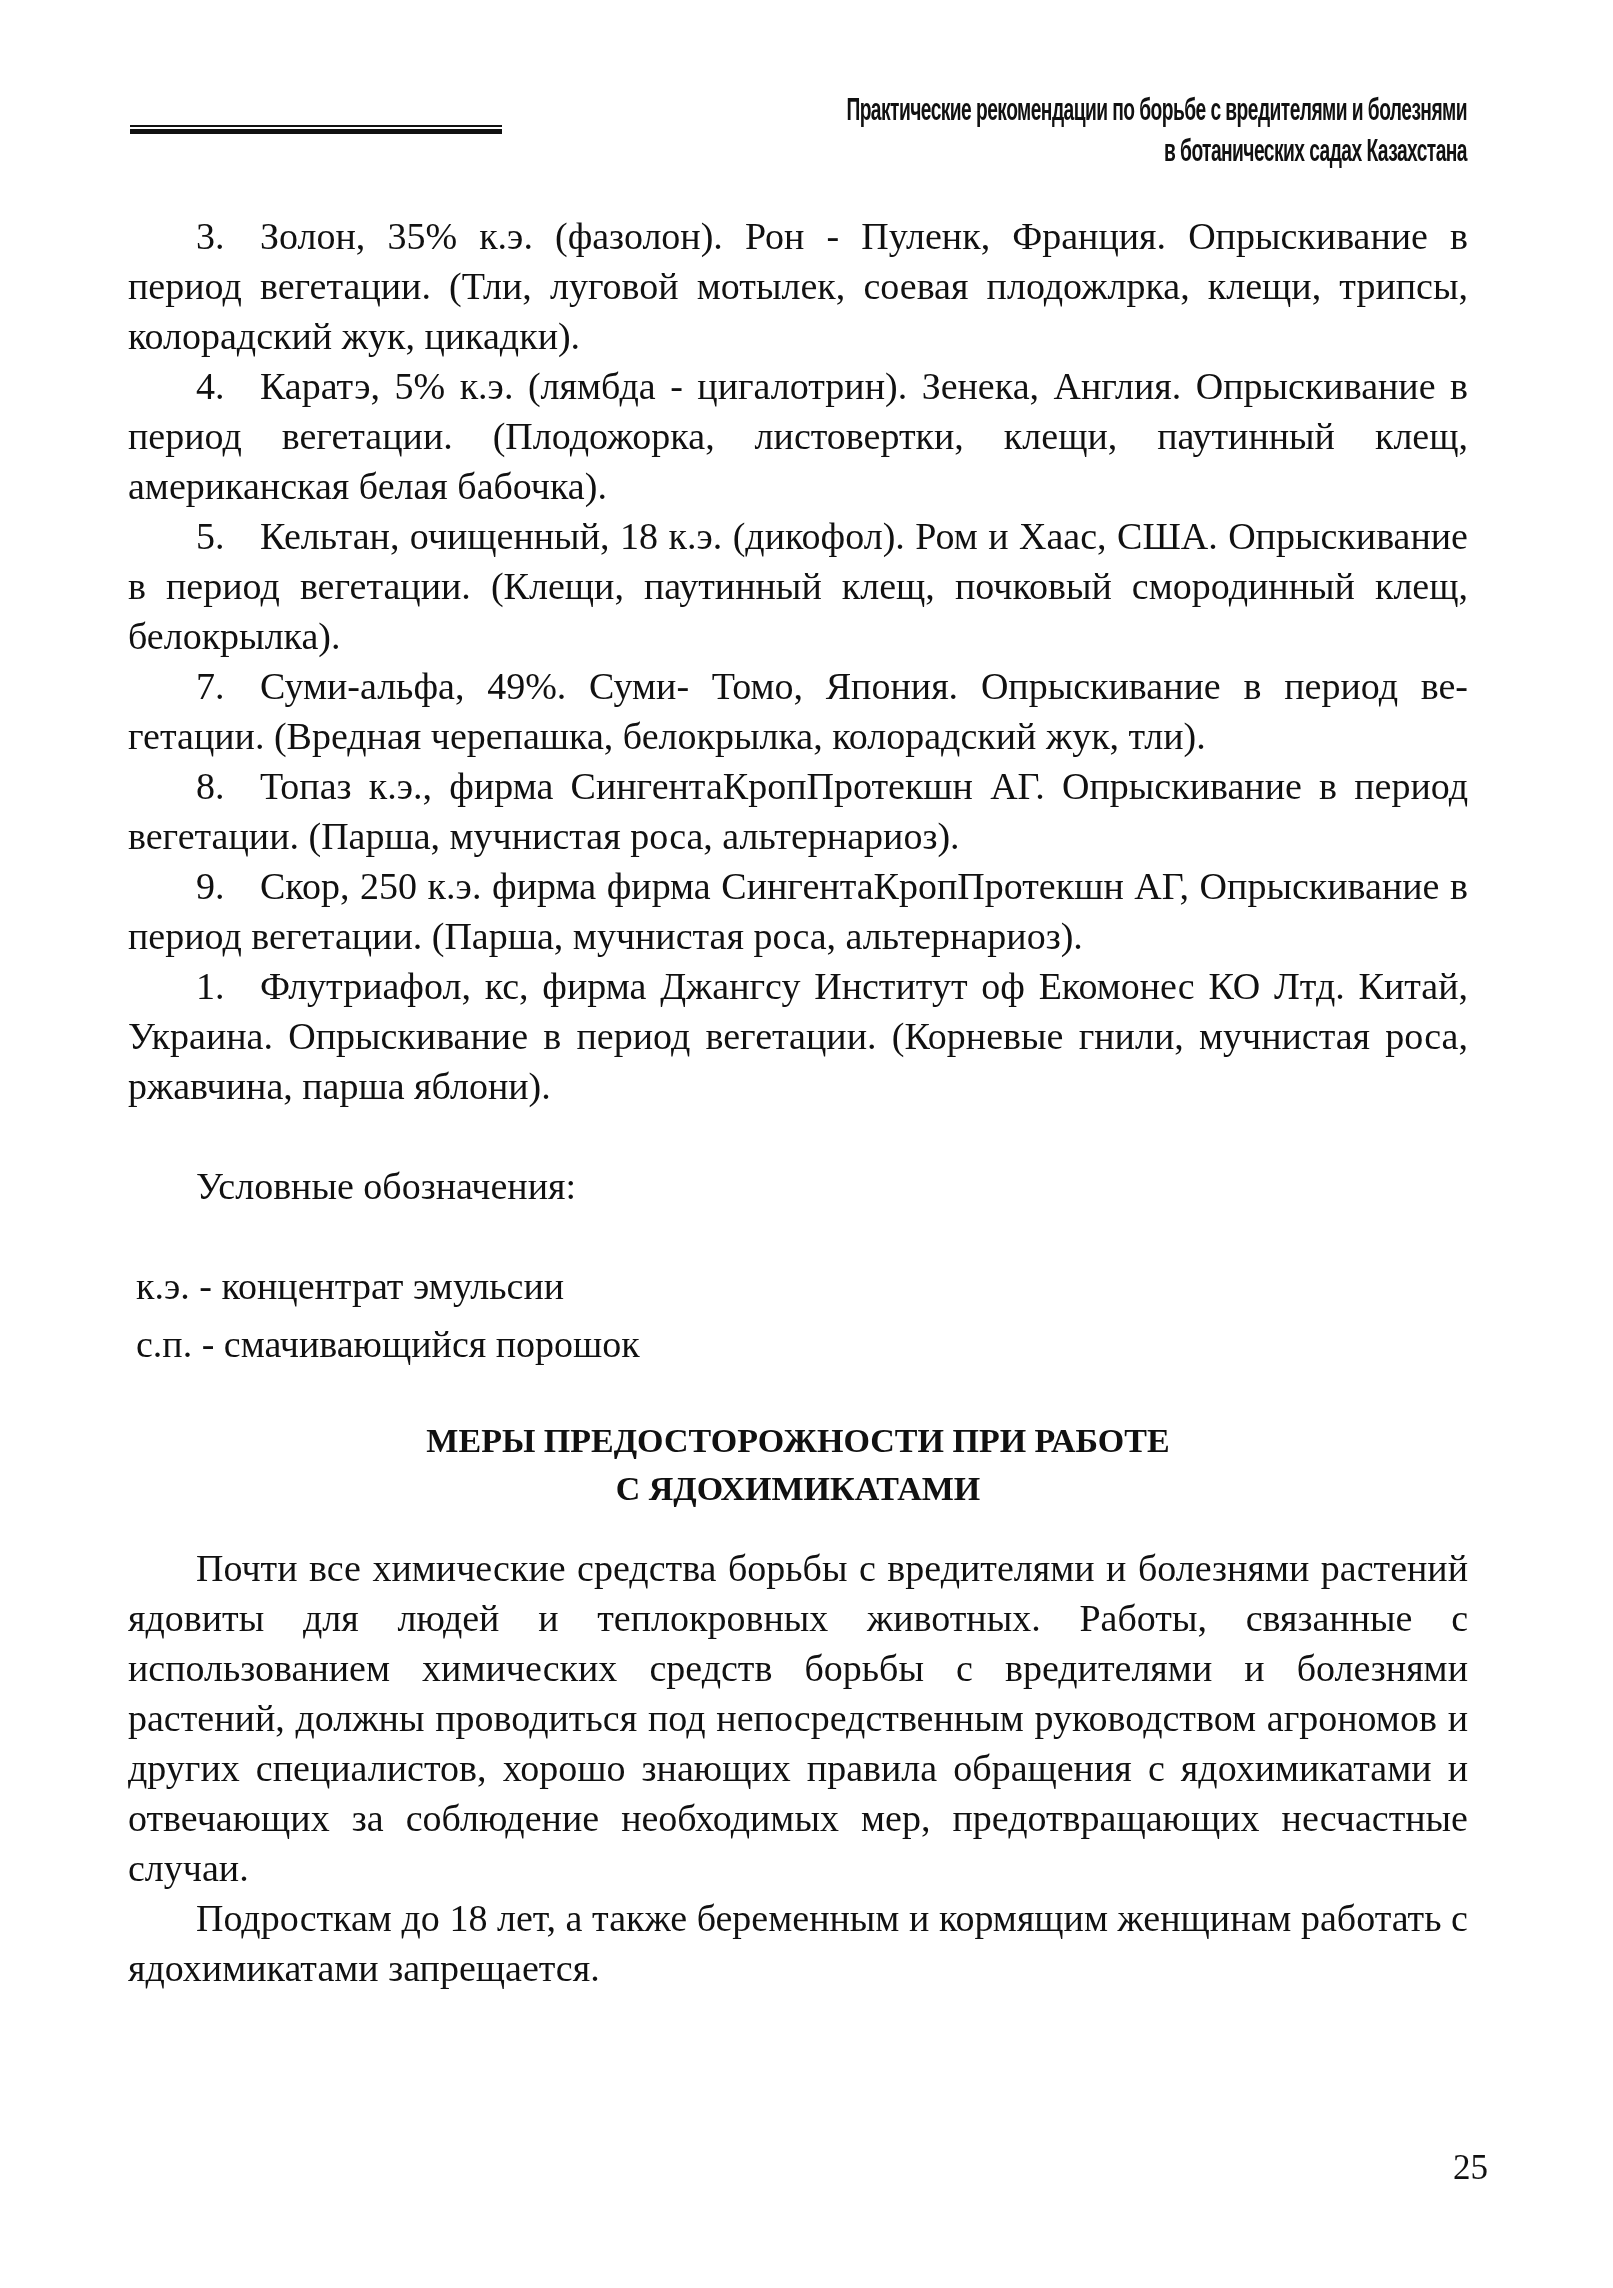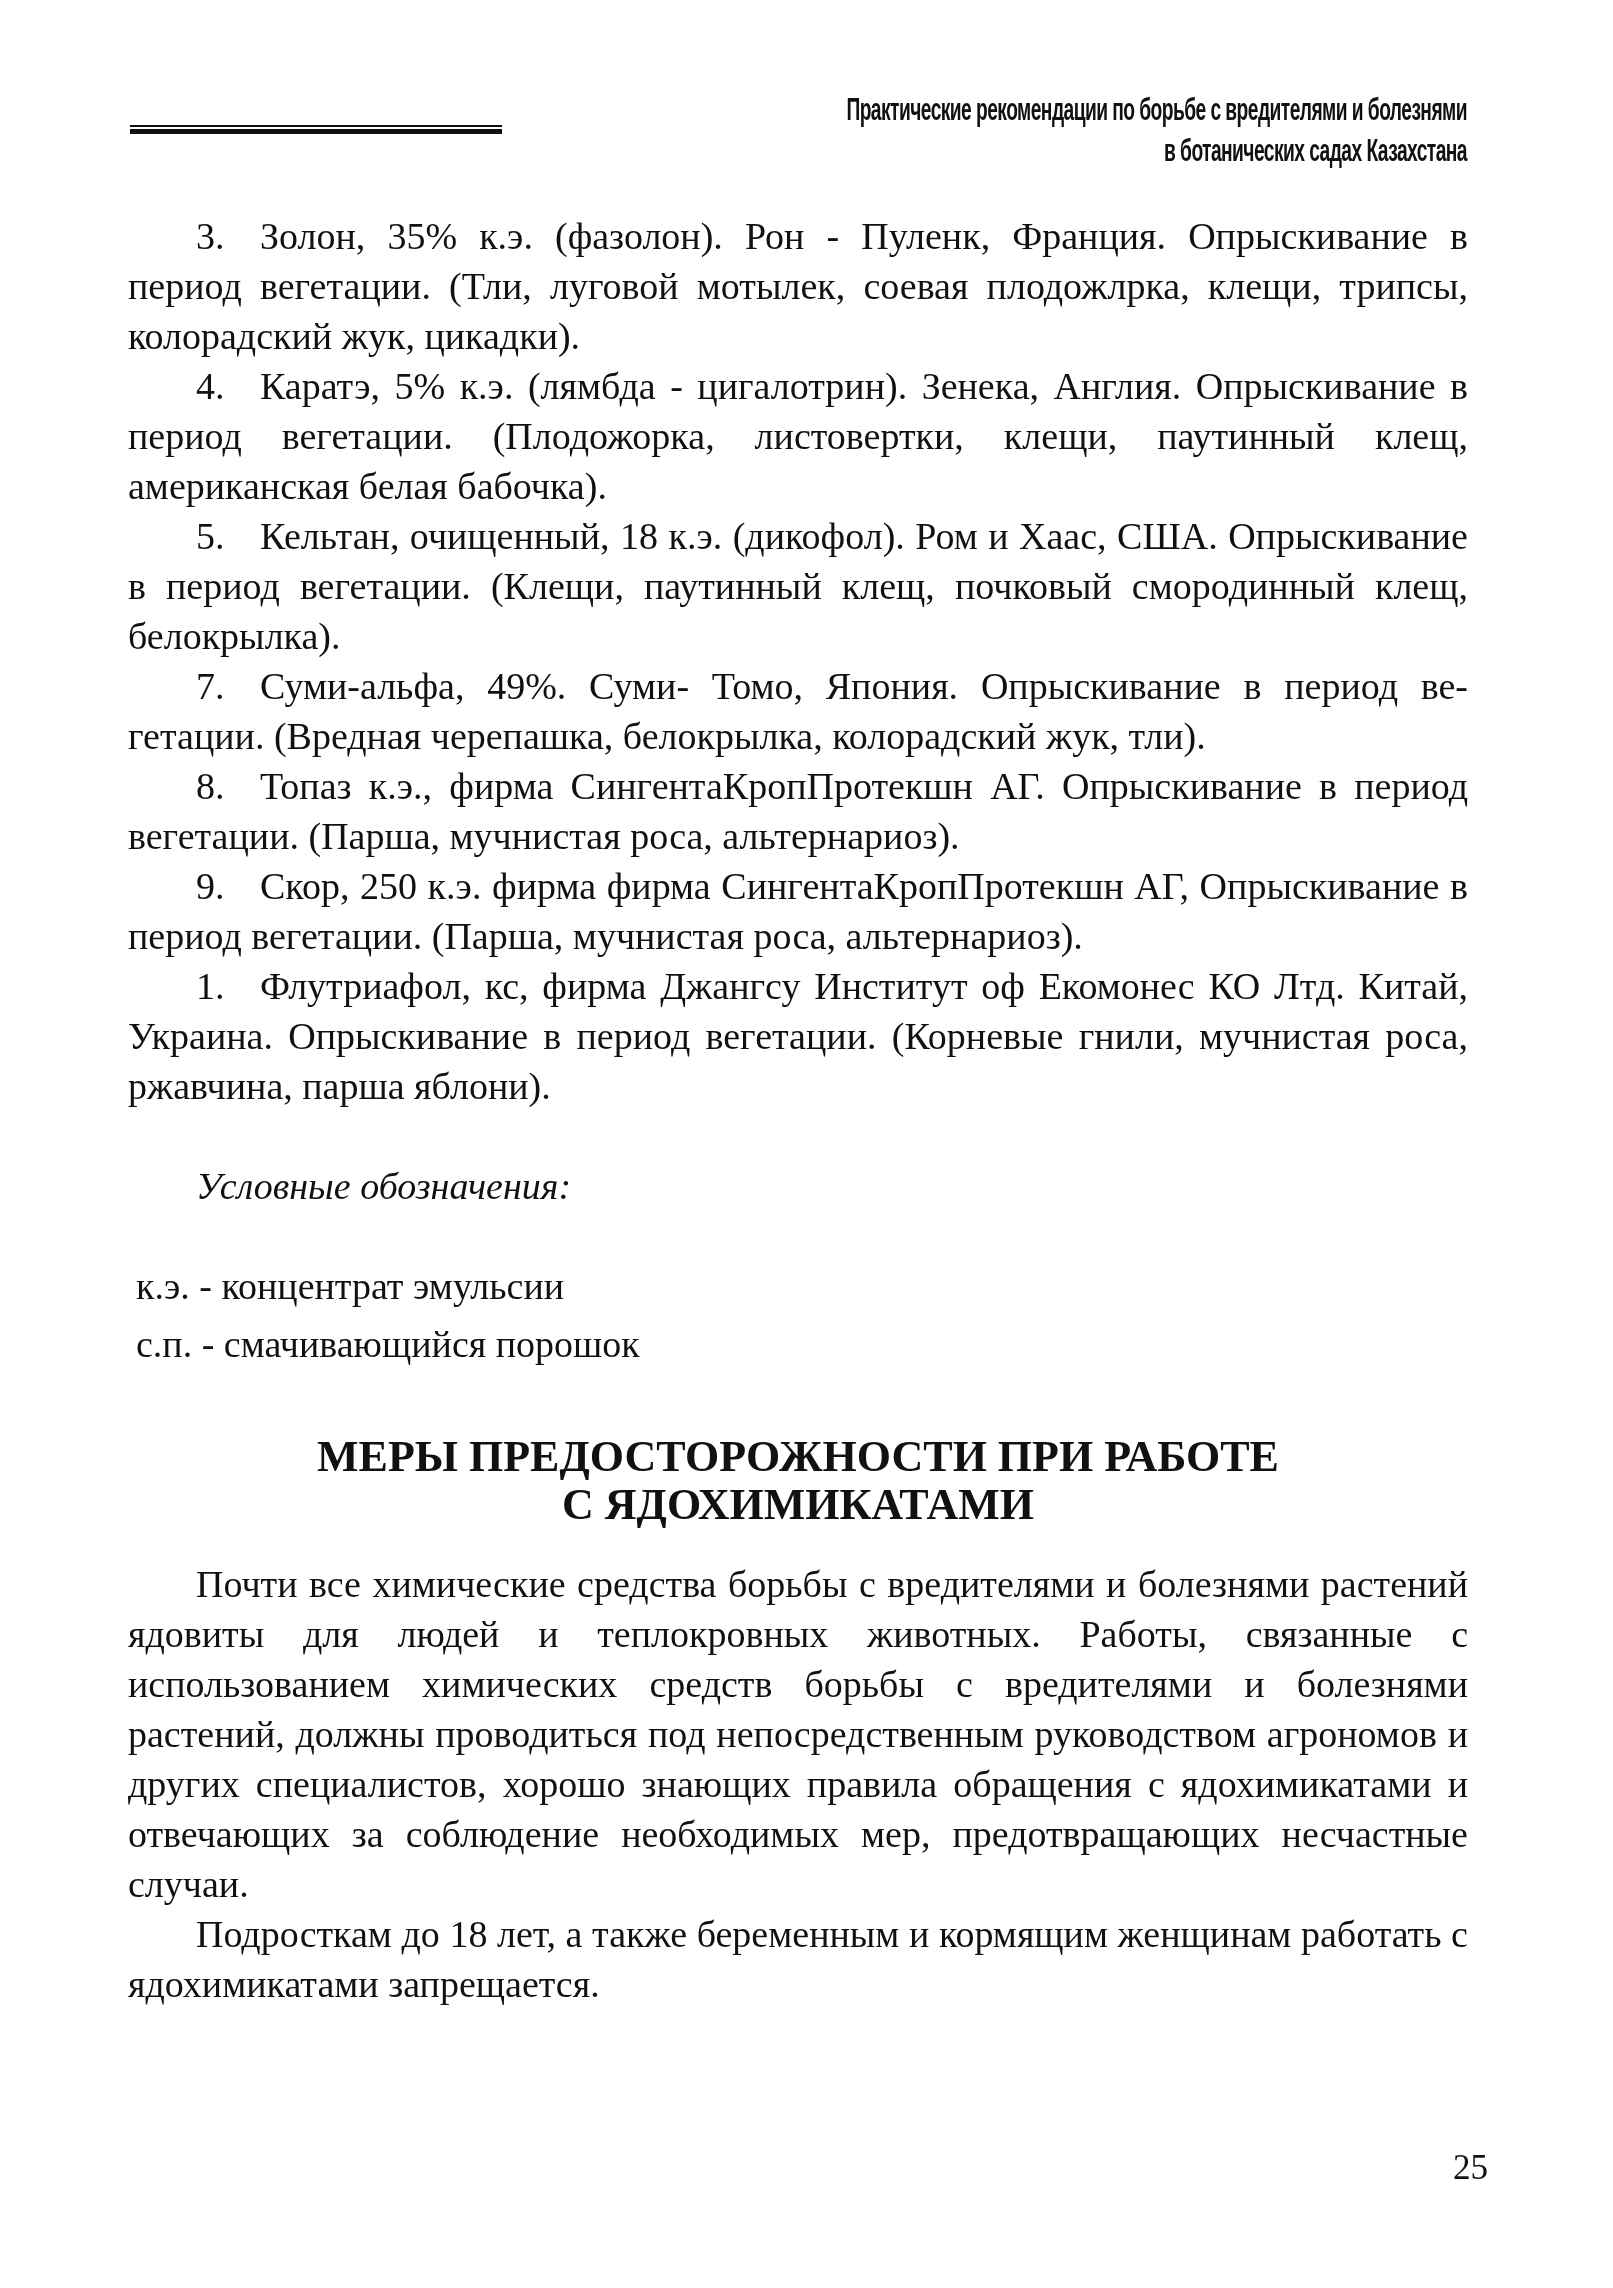--- a/index.html
+++ b/index.html
@@ -13,25 +13,25 @@
     line-height:41px; letter-spacing:-0.9px; transform:scaleX(0.62); transform-origin:right top;
     width:1569px;
   }
   .body-text {
     position:absolute; left:128px; top:211px; width:1340px;
     font-family:"Liberation Serif", serif; font-size:38px; line-height:50px;
     text-align:justify; hyphens:manual;
   }
   .para { text-indent:68px; margin:0; }
   .para .num { display:inline-block; min-width:64px; text-indent:0; }
-  .legend-title { margin:50px 0 0 0; text-indent:68px;font-style:italic; }
+  .legend-title { margin:50px 0 0 0; text-indent:68px; }
   .legend-list { margin:50px 0 0 0; }
   .legend-item { margin:8px; }
   .section-heading {
-    margin:64px 0 0 0; text-align:center; font-weight:bold; font-size:44px; line-height:48px;
+    margin:48px 0 0 0; text-align:center; font-weight:bold; font-size:34px; line-height:48px;
   }
   .section-heading span { display:block; }
   .section-body { margin-top:29.5px; }
   .page-number {
     position:absolute; left:1412px; top:2148px;
     font-family:"Liberation Serif", serif; font-size:35px;margin-left:41px;
   }
 </style>
 </head>
 <body>

